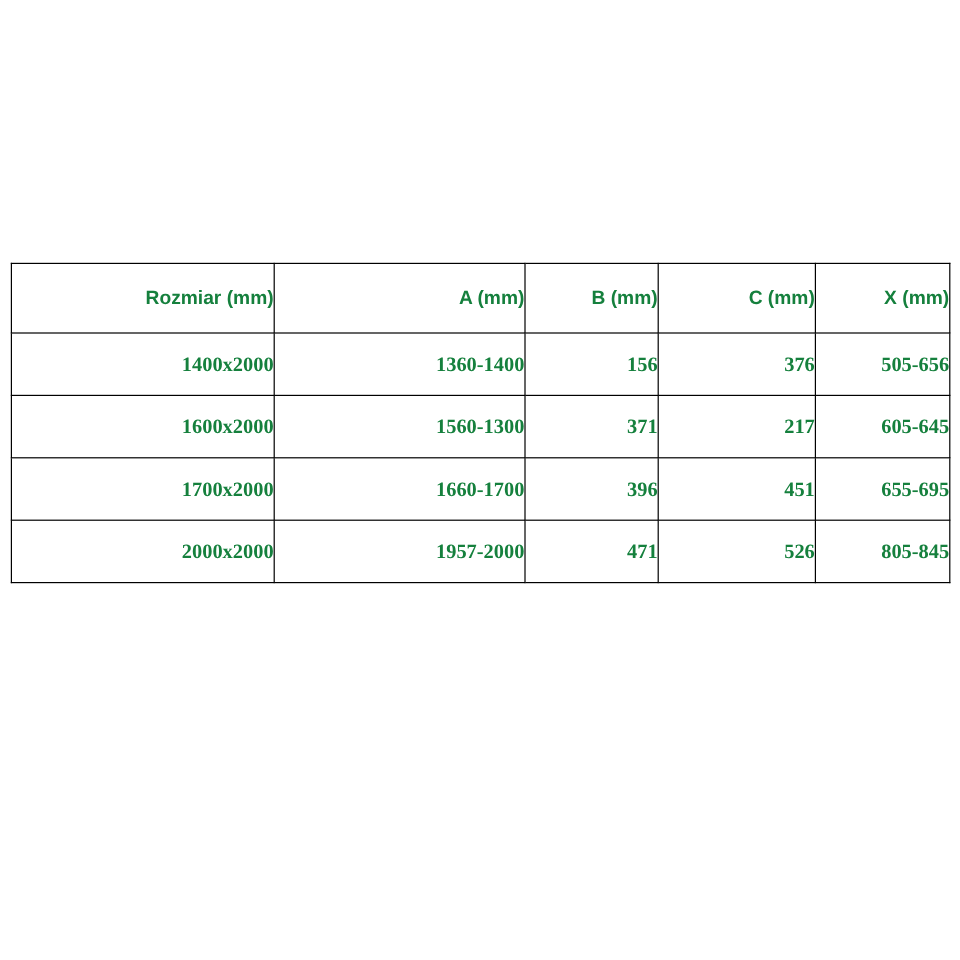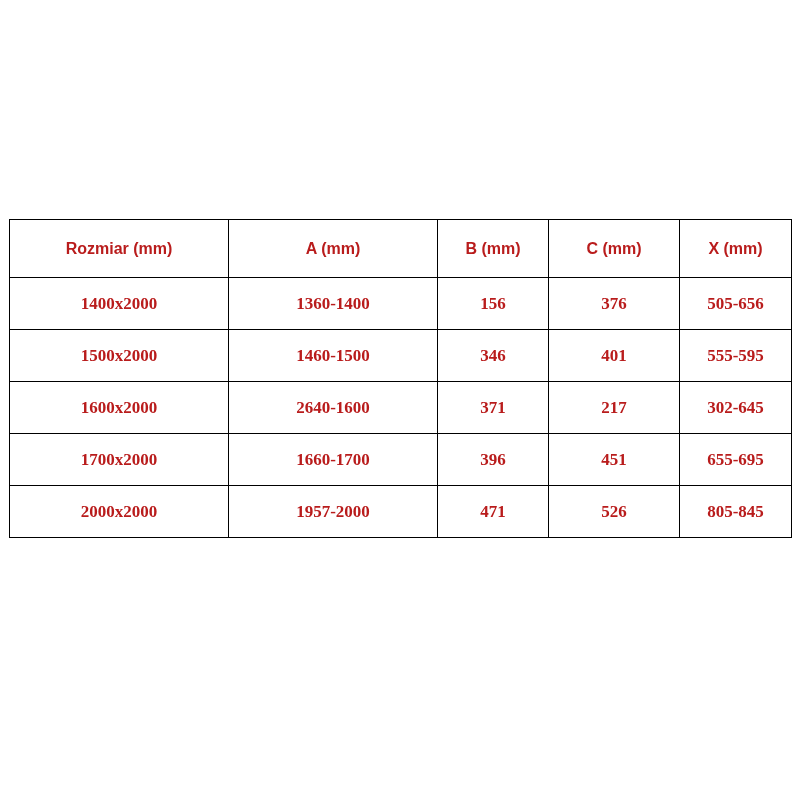--- a/index.html
+++ b/index.html
@@ -27,23 +27,23 @@
   }
   table.size-table {
     border-collapse: collapse;
     width: 782px;
     table-layout: fixed;
     background: #ffffff;
   }
   table.size-table th,
   table.size-table td {
     border: 1px solid #000000;
-    text-align: center;
+    text-align: right;
     vertical-align: middle;
-    color: #b91c1c;
+    color: #15803d;
     font-weight: bold;
     padding: 0;
   }
   table.size-table th {
     height: 57px;
     font-size: 16px;
   }
   table.size-table td {
     height: 51px;
     font-size: 17px;
@@ -80,32 +80,25 @@
       </thead>
       <tbody>
         <tr>
           <td>1400x2000</td>
           <td>1360-1400</td>
           <td>156</td>
           <td>376</td>
           <td>505-656</td>
         </tr>
         <tr>
-          <td>1500x2000</td>
-          <td>1460-1500</td>
-          <td>346</td>
-          <td>401</td>
-          <td>555-595</td>
-        </tr>
-        <tr>
           <td>1600x2000</td>
-          <td>2640-1600</td>
+          <td>1560-1300</td>
           <td>371</td>
           <td>217</td>
-          <td>302-645</td>
+          <td>605-645</td>
         </tr>
         <tr>
           <td>1700x2000</td>
           <td>1660-1700</td>
           <td>396</td>
           <td>451</td>
           <td>655-695</td>
         </tr>
         <tr>
           <td>2000x2000</td>

